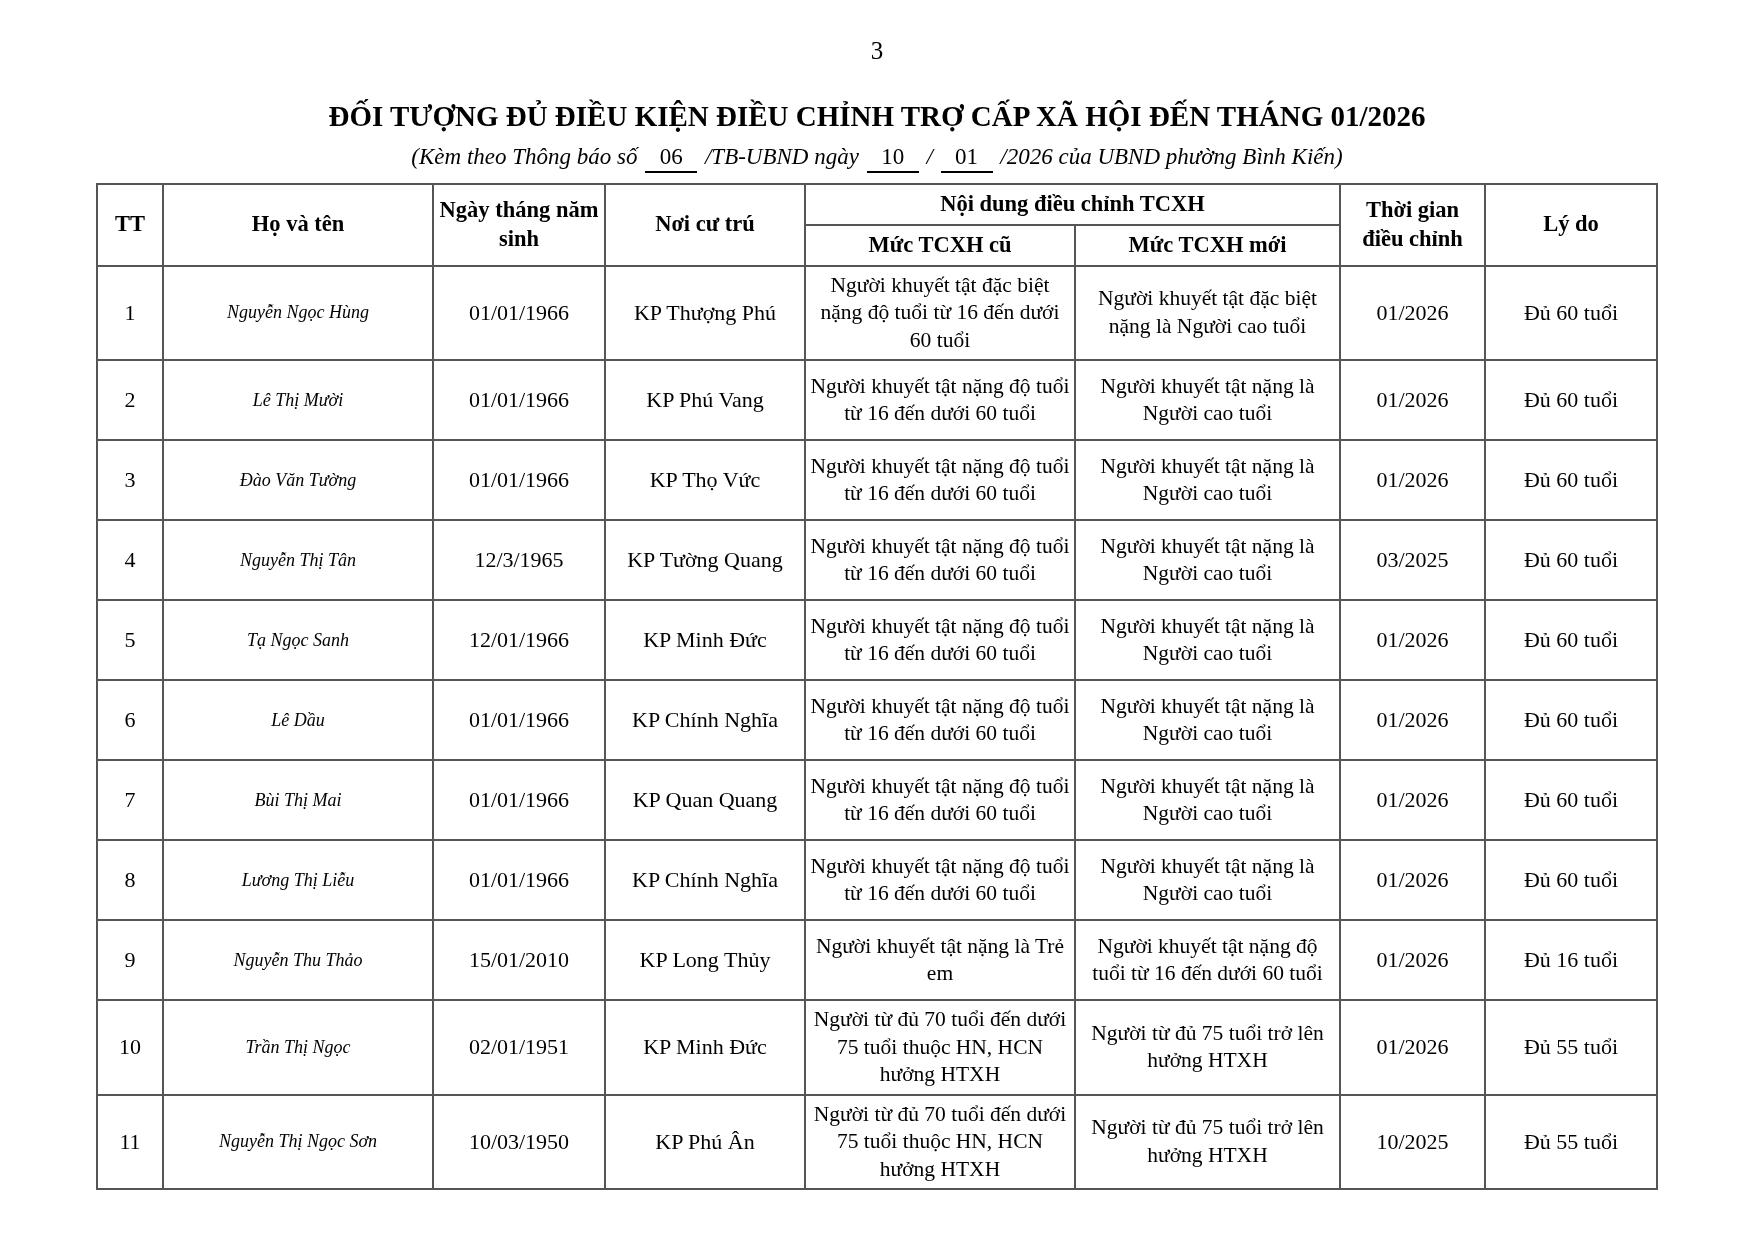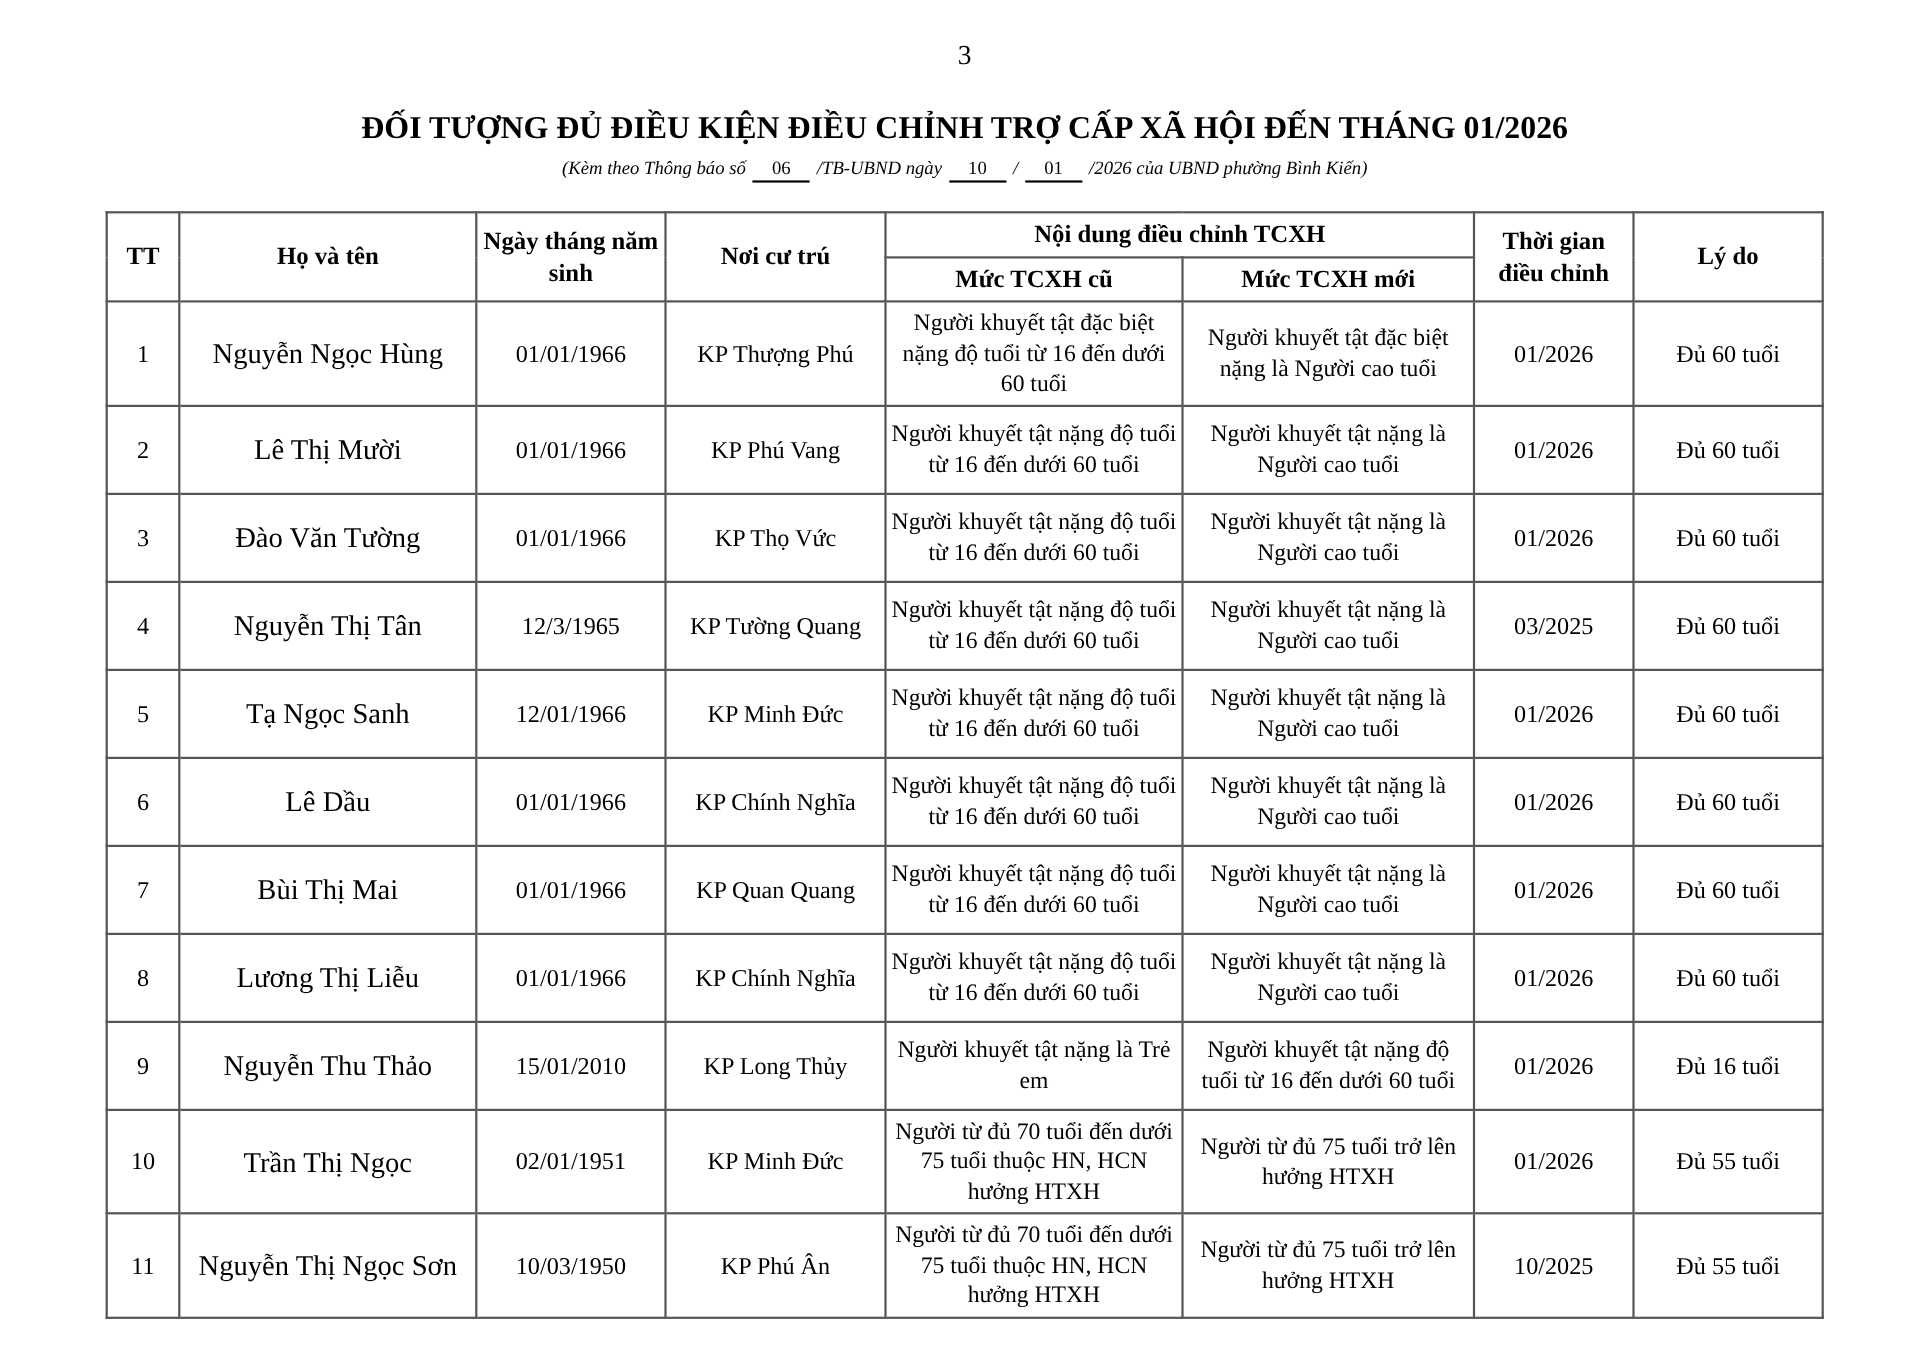--- a/index.html
+++ b/index.html
@@ -40,21 +40,21 @@
     line-height: 1.22;
   }
   .title-sub {
     font-size: 29px;
     font-weight: bold;
     line-height: 1.22;
     margin-top: 21px;
     white-space: nowrap;
   }
   .subtitle-line {
-    font-size: 17px;
+    font-size: 23px;
     font-style: italic;
     margin-top: 9px;
     line-height: 1.2;
     white-space: nowrap;
   }
   .subtitle-line .blank {
     display: inline-block;
     min-width: 56px;
     text-align: center;
     position: relative;
@@ -67,21 +67,21 @@
     content: "";
     position: absolute;
     left: 2px;
     right: 2px;
     bottom: -2px;
     height: 2px;
     background: #000;
   }
   table.main {
     border-collapse: collapse;
-    margin: 28px auto 0 auto;
+    margin: 12px auto 0 auto;
     width: 1560px;
     table-layout: fixed;
     font-size: 22px;
   }
   table.main th, table.main td {
     border: 2px solid #555555;
     padding: 5px 4px;
     text-align: center;
     vertical-align: middle;
     line-height: 1.28;
@@ -95,21 +95,22 @@
   col.c-dob     { width: 172px; }
   col.c-addr    { width: 200px; }
   col.c-old     { width: 270px; }
   col.c-new     { width: 265px; }
   col.c-time    { width: 145px; }
   col.c-reason  { width: 172px; }
 
   td.cell-name {
     text-align: left;
     padding-left: 14px;
-    font-size: 26px;
+    font-size: 18px;
+    font-style: italic;
   }
   td.cell-tt { font-size: 22px; }
   td.cell-content {
     font-size: 21.5px;
     padding-left: 6px;
     padding-right: 6px;
   }
   tbody tr { height: 80px; }
 </style>
 </head>

